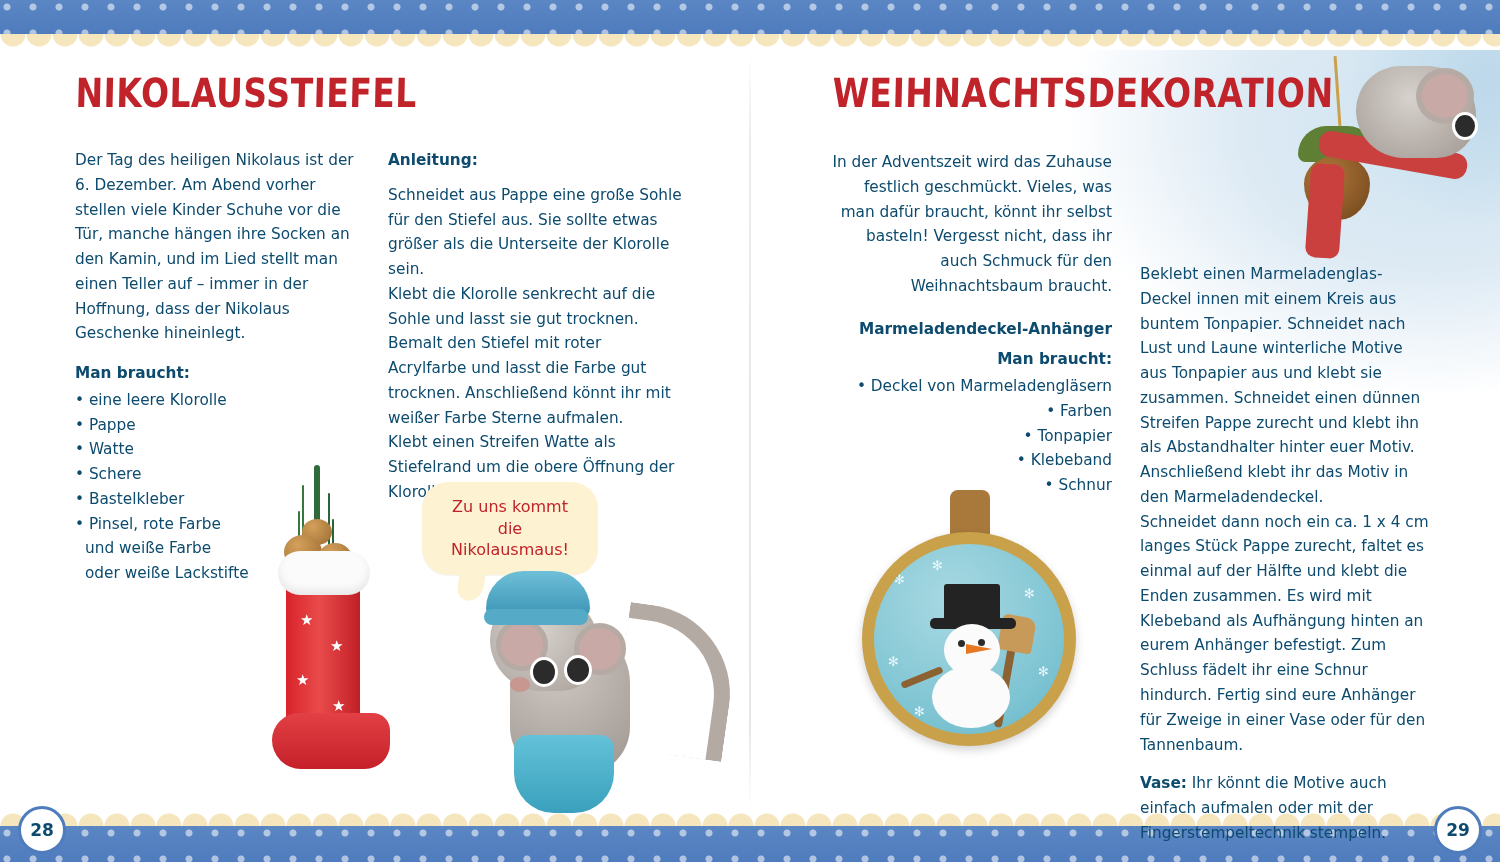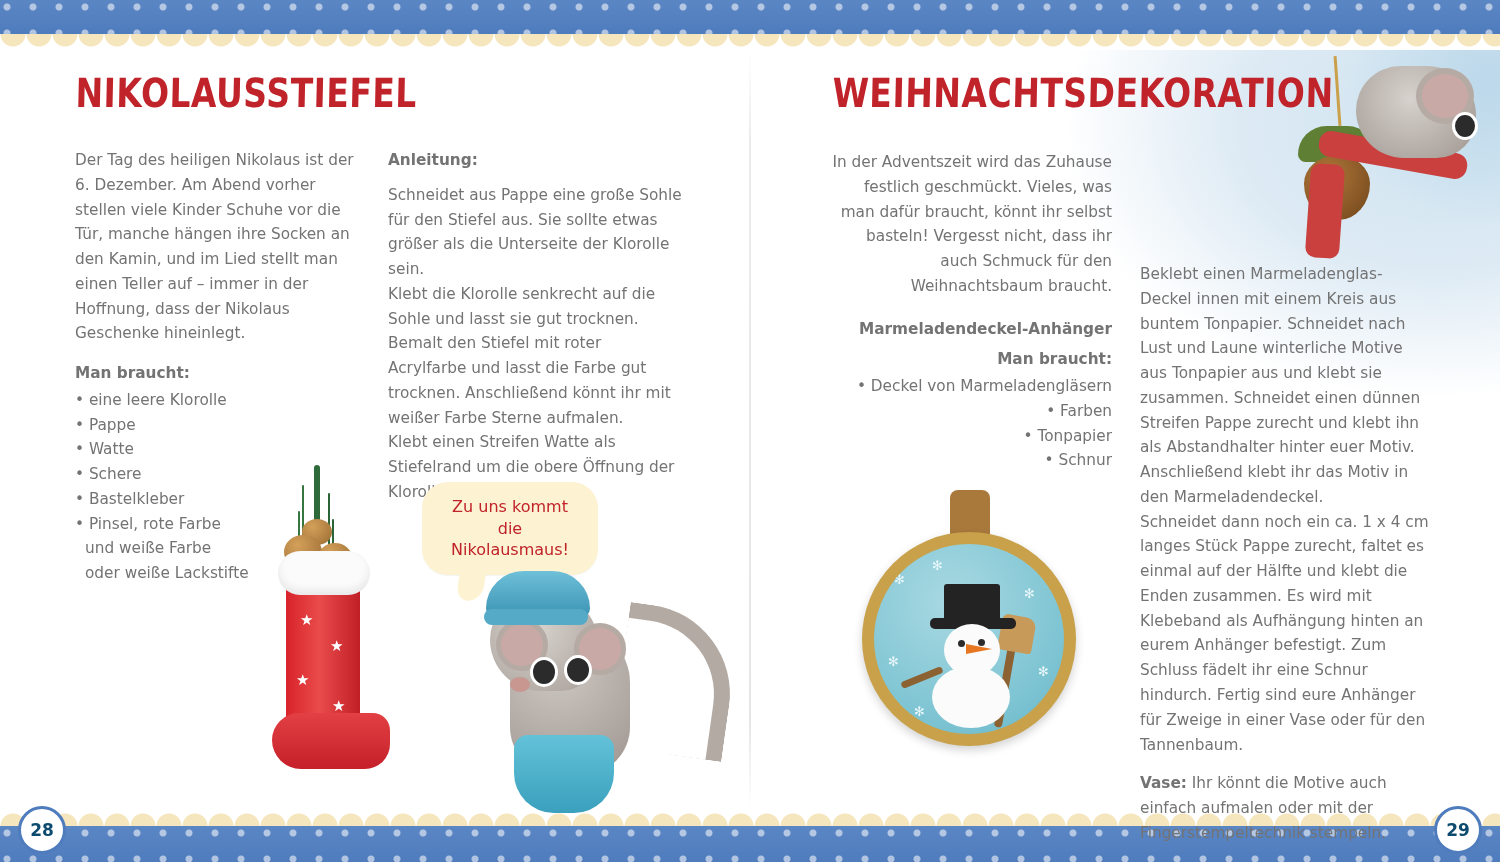--- a/index.html
+++ b/index.html
@@ -71,21 +71,21 @@
     letter-spacing:.5px;
     margin:0;
     transform:scaleY(1.22) skewX(-1.5deg);
     transform-origin:left bottom;
     text-transform:uppercase;
   }
   p, ul, li, .lbl{
     font-family:"DejaVu Sans", sans-serif;
     font-size:15.3px;
     line-height:1.62;
-    color:#737373;
+    color:#0c4a6e;
     margin:0 0 15px 0;
   }
   .lbl{font-weight:bold;margin-bottom:2px;}
   ul{list-style:none;padding:0;margin:0 0 12px 0;}
   li{margin:0;}
   .tip b{font-weight:bold;}
 
   
   .bubble{
     position:absolute;
@@ -274,20 +274,21 @@
   </div>
 
   <div class="col" style="left:832px;top:150px;width:280px;text-align:right;">
     <p>In der Adventszeit wird das Zuhause festlich geschmückt. Vieles, was man dafür braucht, könnt ihr selbst basteln! Vergesst nicht, dass ihr auch Schmuck für den Weihnachtsbaum braucht.</p>
     <div class="lbl" style="margin-top:18px;margin-bottom:6px;">Marmeladendeckel-Anhänger</div>
     <div class="lbl">Man braucht:</div>
     <ul>
       <li>• Deckel von Marmeladengläsern</li>
       <li>• Farben</li>
       <li>• Tonpapier</li>
+      <li>• Klebeband</li>
       <li>• Schnur</li>
     </ul>
   </div>
 
   <div class="col" style="left:1140px;top:262px;width:290px;">
     <p style="margin-bottom:0;">Beklebt einen Marmeladenglas-Deckel innen mit einem Kreis aus buntem Tonpapier. Schneidet nach Lust und Laune winterliche Motive aus Tonpapier aus und klebt sie zusammen. Schneidet einen dünnen Streifen Pappe zurecht und klebt ihn als Abstandhalter hinter euer Motiv. Anschließend klebt ihr das Motiv in den Marmeladendeckel.</p>
     <p style="margin-bottom:14px;">Schneidet dann noch ein ca. 1 x 4 cm langes Stück Pappe zurecht, faltet es einmal auf der Hälfte und klebt die Enden zusammen. Es wird mit Klebeband als Aufhängung hinten an eurem Anhänger befestigt. Zum Schluss fädelt ihr eine Schnur hindurch. Fertig sind eure Anhänger für Zweige in einer Vase oder für den Tannenbaum.</p>
     <p class="tip"><b>Vase:</b><span> Ihr könnt die Motive auch einfach aufmalen oder mit der Fingerstempeltechnik stempeln.</span></p>
   </div>
 

